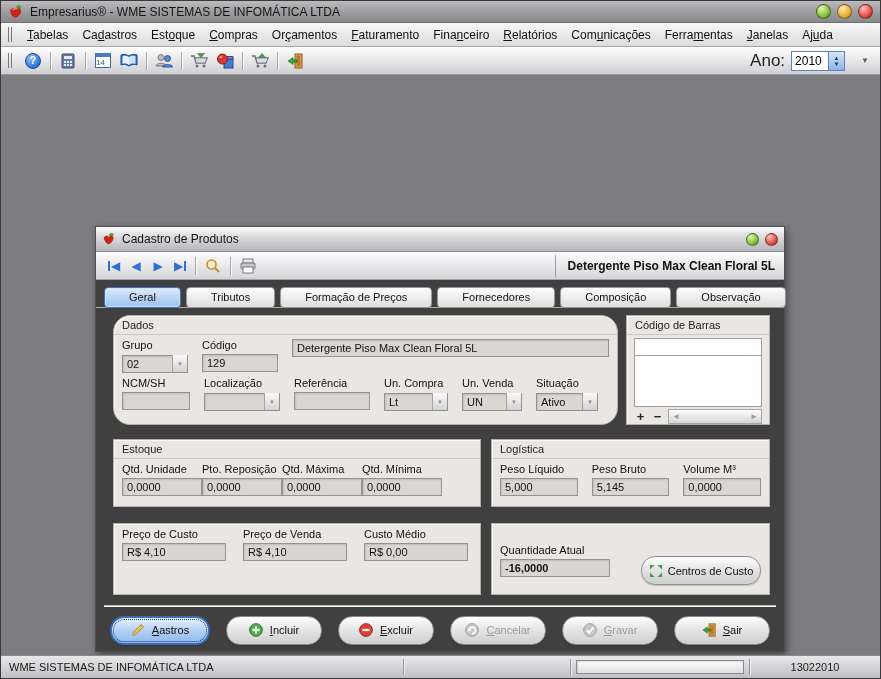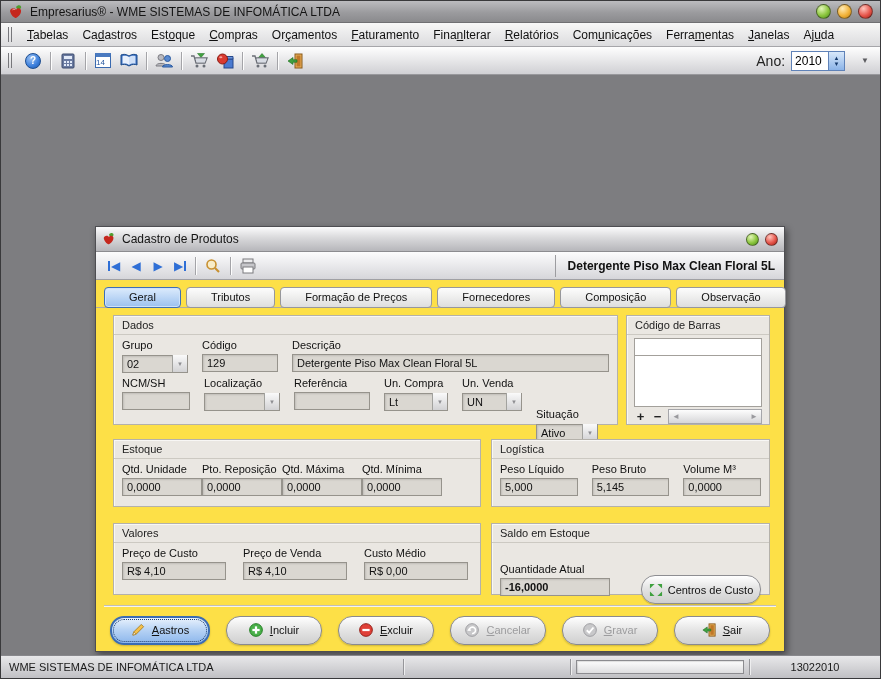--- a/index.html
+++ b/index.html
@@ -36,36 +36,36 @@
     background:linear-gradient(#fefefe,#d0d0d4); border-bottom:1px solid #98989c;
     display:flex; align-items:center; padding:0 5px; }
   .tbtn { width:26px; height:23px; display:flex; align-items:center; justify-content:center; border-radius:3px; }
   .tsep { width:1px; height:18px; background:#a4a4a8; box-shadow:1px 0 0 #fdfdfd; margin:0 4px; }
   .help-circle { width:16px; height:16px; border-radius:50%; border:1px solid #1c4d91;
     background:radial-gradient(circle at 35% 30%, #9cc2f2, #3a7edc 60%, #1f55a0);
     color:#fff; font-size:10px; font-weight:bold; display:flex; align-items:center; justify-content:center; }
   .cal-box { width:16px; height:15px; background:#fff; border:1px solid #3a6ab0; border-top:4px solid #4a7ac0;
     color:#2a5aa0; font-size:8px; display:flex; align-items:center; justify-content:flex-start; }
   .tb-right { margin-left:auto; display:flex; align-items:center; gap:6px; padding-right:6px; }
-  .ano-label { font-size:14px; color:#222;margin-left:24px; }
+  .ano-label { font-size:17px; color:#222;margin-left:24px; }
   .spinner { display:flex; height:20px; border:1px solid #5f82b8; background:#fff; }
   .spinner input { width:36px; border:none; outline:none; font-size:12px; padding:0 3px;
     font-family:Liberation Sans, sans-serif; }
   .spin-btns { width:16px; border-left:1px solid #5f82b8;
     background:linear-gradient(#d8e8fa,#8cb4e8); display:flex; flex-direction:column;
     align-items:center; justify-content:center; color:#163a6c; }
   .spin-btns span { font-size:6px; line-height:6px; }
   .overflow { color:#5c5c60; font-size:8px; margin-left:10px; }
 
   
   .mdi { position:absolute; top:75px; left:1px; right:1px; bottom:23px; background:#7d7d80; }
 
   
   .child { position:absolute; left:93px; top:150px; width:690px; height:426px;
-    background:#fde047; border:1px solid #4e4e52; box-shadow:2px 3px 7px rgba(0,0,0,.45); }
+    background:#404040; border:1px solid #4e4e52; box-shadow:2px 3px 7px rgba(0,0,0,.45); }
   .ctitle { height:25px; background:linear-gradient(#fbfbfc,#d9d9db 45%,#b6b6ba);
     border-bottom:1px solid #8c8c90; display:flex; align-items:center; gap:6px; padding:0 6px; }
   .ctitle-text { font-size:12px; color:#141414; }
   .ctoolbar { height:28px; background:linear-gradient(#fcfcfd,#d6d6da);
     border-bottom:1px solid #a0a0a4; display:flex; align-items:center; padding:0 7px; }
   .navbtn { width:22px; height:20px; display:flex; align-items:center; justify-content:center;
     color:#2f6fd6; font-size:12px; gap:1px; }
   .navbar-g { width:2px; height:10px; background:#2f6fd6; }
   .product-name { margin-left:auto; font-weight:bold; font-size:12px; color:#111;
     border-left:1px solid #9c9ca0; padding:4px 2px 4px 12px; white-space:nowrap; }
@@ -87,30 +87,30 @@
   .fld label { font-size:11px; font-weight:normal; color:#111; white-space:nowrap; }
   .tfield { height:18px; border:1px solid #96938c; background:#dad7d1; font-size:11px; color:#111;
     padding:0 4px; width:100%; font-family:"Liberation Sans",sans-serif;
     box-shadow:inset 1px 1px 2px rgba(0,0,0,.12); outline:none; }
   .combo { position:relative; }
   .combo .tfield { padding-right:17px; }
   .drop { position:absolute; right:1px; top:1px; bottom:1px; width:15px;
     background:linear-gradient(#fafafa,#d2d2d4); border-left:1px solid #a2a29e;
     display:flex; align-items:center; justify-content:center; color:#8e8e92; font-size:6px; }
 
-  .g-dados    { left:17px;  top:88px;  width:505px; height:110px; }
+  .g-dados    { left:17px;  top:88px;  width:505px; height:110px;border-radius:17px; }
   .g-barras   { left:530px; top:88px;  width:144px; height:110px; }
   .g-estoque  { left:17px;  top:212px; width:368px; height:68px; }
   .g-logist   { left:395px; top:212px; width:279px; height:68px; }
   .g-valores  { left:17px;  top:296px; width:368px; height:72px; }
   .g-saldo    { left:395px; top:296px; width:279px; height:72px; }
 
   .g-dados .row { gap:14px; }
   .w66{width:66px;} .w76{width:76px;} .w68{width:68px;} .w64{width:64px;}
-  .w60{width:60px;} .w62{width:62px;margin-top:31px;} .grow{flex:1;}
+  .w60{width:60px;} .w62{width:62px;} .grow{flex:1;}
   .cols4 { } .cols4 .fld { width:80px; }
   .cols3l { gap:14px; } .cols3l .fld { width:78px; }
   .cols3v { gap:17px; } .cols3v .fld { width:104px; }
 
   
   .bc-input { margin:3px 7px 0; height:18px; background:#fff; border:1px solid #a3a09b;
     width:calc(100% - 14px); font-size:11px; padding:0 3px; outline:none; }
   .bc-list { margin:0 7px; height:51px; background:#fff; border:1px solid #a3a09b; border-top:none; }
   .bc-bottom { display:flex; align-items:center; margin:2px 7px 0; gap:4px; }
   .bc-btn { font-size:13px; font-weight:bold; color:#222; width:13px; line-height:13px; text-align:center; }
@@ -170,21 +170,21 @@
   </div>
 
   <div class="menubar">
     <div class="grip"></div>
     <div class="menu-item"><span></span><span class="mn">T</span><span>abelas</span></div>
     <div class="menu-item"><span>Ca</span><span class="mn">d</span><span>astros</span></div>
     <div class="menu-item"><span>Est</span><span class="mn">o</span><span>que</span></div>
     <div class="menu-item"><span></span><span class="mn">C</span><span>ompras</span></div>
     <div class="menu-item"><span>Or</span><span class="mn">ç</span><span>amentos</span></div>
     <div class="menu-item"><span></span><span class="mn">F</span><span>aturamento</span></div>
-    <div class="menu-item"><span>Fina</span><span class="mn">n</span><span>lterar</span></div>
+    <div class="menu-item"><span>Fina</span><span class="mn">n</span><span>ceiro</span></div>
     <div class="menu-item"><span></span><span class="mn">R</span><span>elatórios</span></div>
     <div class="menu-item"><span>Com</span><span class="mn">u</span><span>nicações</span></div>
     <div class="menu-item"><span>Ferra</span><span class="mn">m</span><span>entas</span></div>
     <div class="menu-item"><span></span><span class="mn">J</span><span>anelas</span></div>
     <div class="menu-item"><span>Aj</span><span class="mn">u</span><span>da</span></div>
   </div>
 
   <div class="toolbar">
     <div class="grip"></div>
     <div class="tbtn">
@@ -341,21 +341,20 @@
         <div class="row">
           <div class="fld w66">
               <label>Grupo</label>
             <div class="combo"><input class="tfield" value="02" style=""><span class="drop">▼</span></div>
             </div>
           <div class="fld w76">
               <label>Código</label>
             <input class="tfield" value="129" style="">
             </div>
           <div class="fld grow">
-              <label>Descrição</label>
             <input class="tfield" value="Detergente Piso Max Clean Floral 5L" style="">
             </div>
         </div>
         <div class="row">
           <div class="fld w68">
               <label>NCM/SH</label>
             <input class="tfield" value="" style="">
             </div>
           <div class="fld w76">
               <label>Localização</label>
@@ -428,39 +427,37 @@
             <input class="tfield" value="5,145" style="">
             </div>
           <div class="fld">
               <label>Volume M³</label>
             <input class="tfield" value="0,0000" style="">
             </div>
         </div>
       </div>
 
       <div class="group g-valores">
-        <div class="gtitle">Valores</div>
         <div class="row cols3v">
           <div class="fld">
               <label>Preço de Custo</label>
             <input class="tfield" value="R$ 4,10" style="">
             </div>
           <div class="fld">
               <label>Preço de Venda</label>
             <input class="tfield" value="R$ 4,10" style="">
             </div>
           <div class="fld">
               <label>Custo Médio</label>
             <input class="tfield" value="R$ 0,00" style="">
             </div>
         </div>
       </div>
 
       <div class="group g-saldo">
-        <div class="gtitle">Saldo em Estoque</div>
         <div class="saldo-row">
           <div class="fld" style="width:110px;">
               <label>Quantidade Atual</label>
             <input class="tfield bold-val" value="-16,0000" style="">
             </div>
           <div class="centros-btn">
             <svg width="14" height="14" viewBox="0 0 15 15">
                 <g fill="#3fa03f">
                   <polygon points="1,1 6,1 1,6"></polygon>
                   <polygon points="14,1 14,6 9,1"></polygon>

